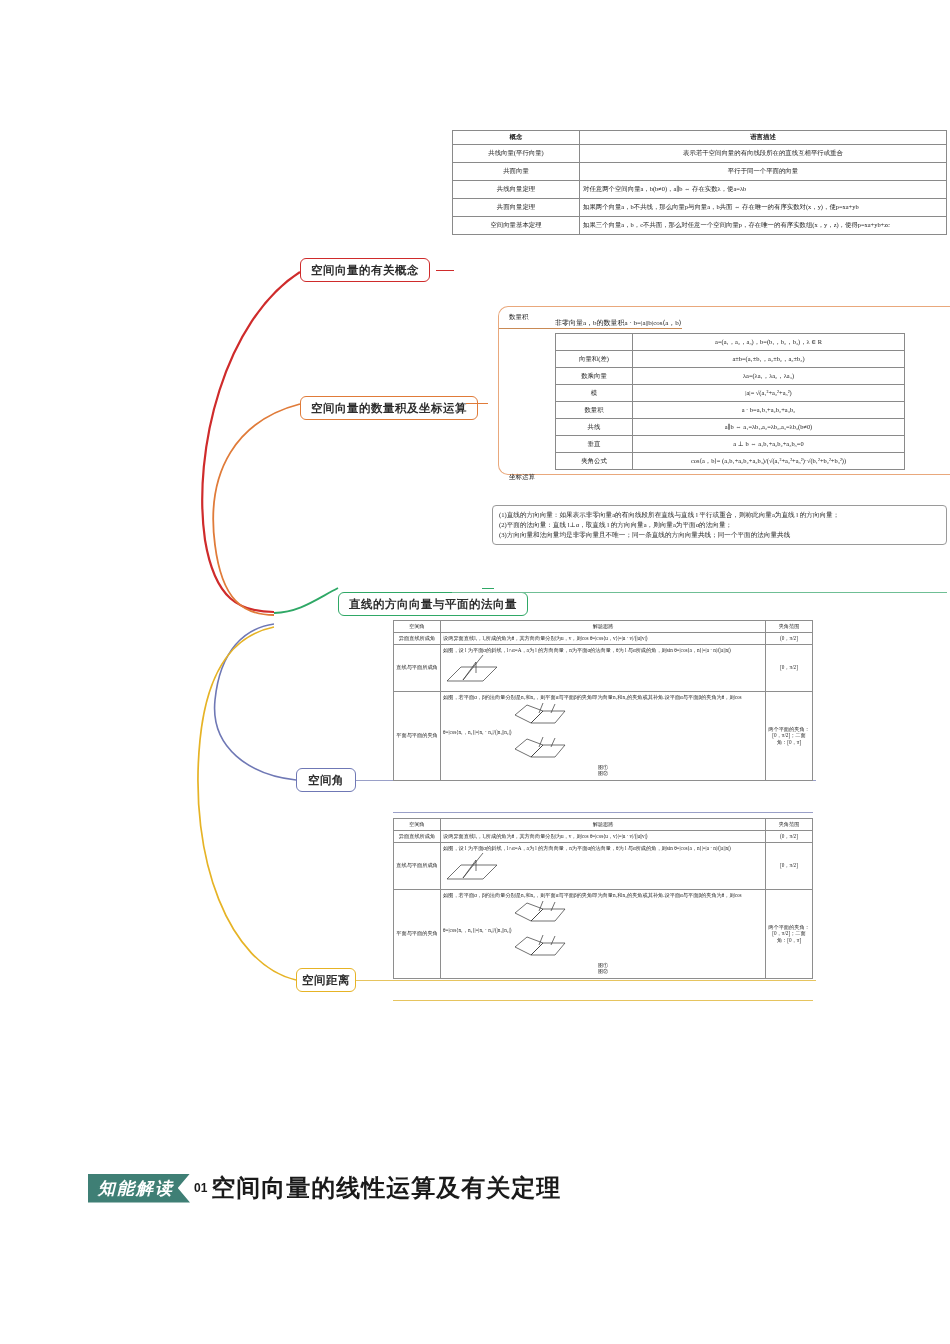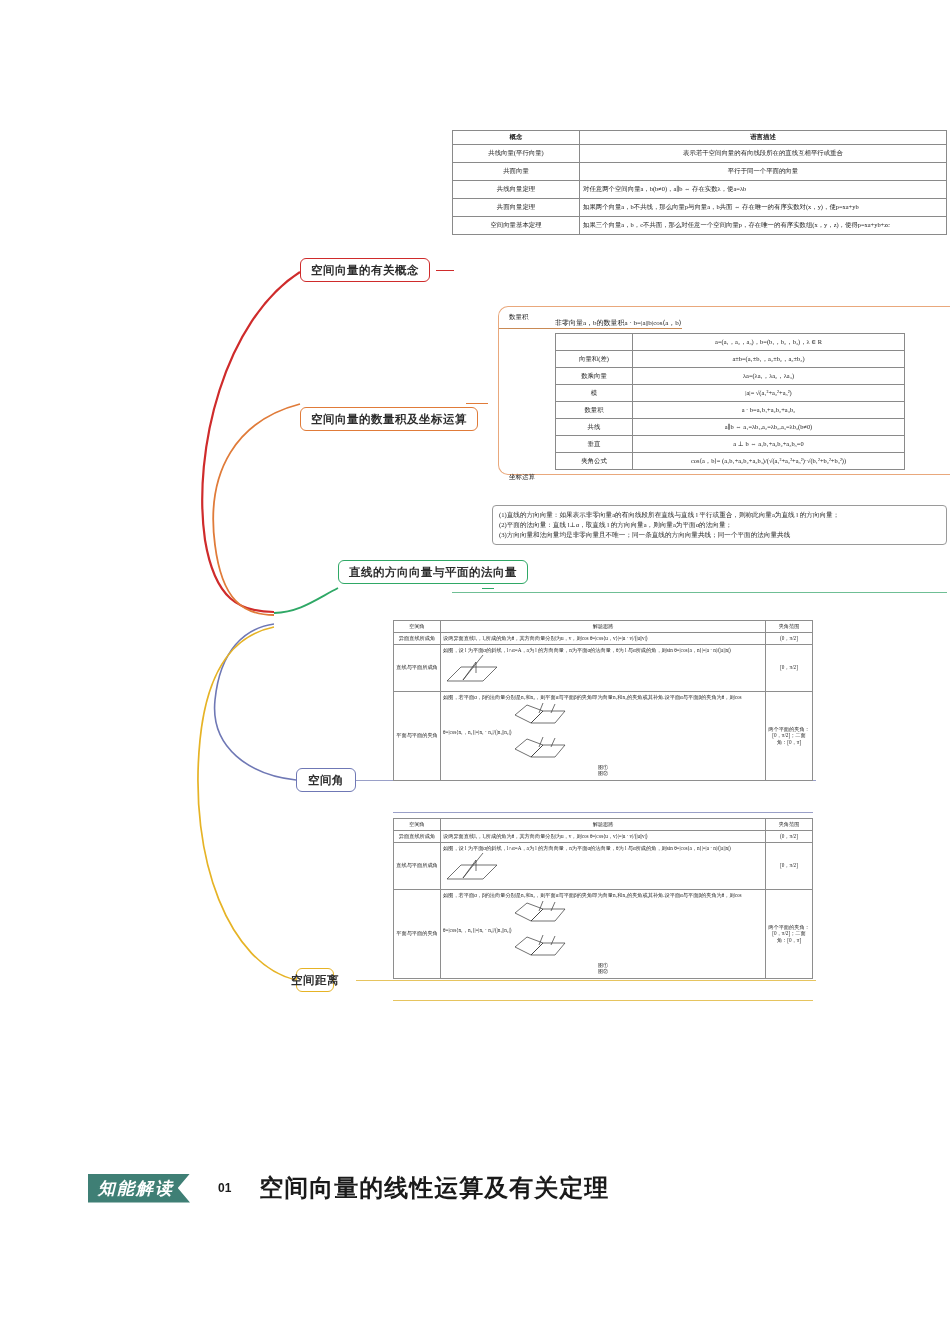--- a/index.html
+++ b/index.html
@@ -23,24 +23,24 @@
   }
 
   
   .branch{
     position:absolute;background:#ffffff;border:1.4px solid #c33;border-radius:6px;
     display:flex;align-items:center;justify-content:center;
     font-weight:bold;font-size:11.5px;color:#2d2d2d;white-space:nowrap;
     padding:0 10px;height:24px;box-sizing:border-box;letter-spacing:.5px;
   }
   .b1{left:300px;top:258px;border-color:#cf2b2b;}
-  .b2{left:300px;top:407px;border-color:#e07b39;}
-  .b3{left:338px;top:560px;border-color:#2fa866;}
+  .b2{left:300px;top:396px;border-color:#e07b39;}
+  .b3{left:338px;top:592px;border-color:#2fa866;}
   .b4{left:296px;top:768px;border-color:#6f78b5;width:60px;}
-  .b5{left:296px;top:968px;border-color:#e6b325;width:38px;}
+  .b5{left:296px;top:968px;border-color:#e6b325;width:60px;}
 
   
   .card{position:absolute;background:#fff;box-sizing:border-box;}
 
   
   .stub{position:absolute;height:0;border-top:1px solid #bbb;}
 
   
   table.m{border-collapse:collapse;width:100%;font-size:6.4px;line-height:1.35;
           color:#222;font-family:"Liberation Serif","DejaVu Serif",serif;}
@@ -83,21 +83,21 @@
   .col-c{width:42px;text-align:center;}
   .fig{width:62px;text-align:center;vertical-align:middle;}
   .under-rule{position:absolute;height:0;}
   #rule4{left:393px;top:812px;width:420px;border-top:1px solid #9aa0c8;}
   #rule5{left:393px;top:1000px;width:420px;border-top:1px solid #e6c45f;}
 
   
   .banner-wrap{position:absolute;left:0;top:1040px;width:950px;height:70px;}
 
   
-  .sec{position:absolute;left:88px;top:1172px;display:flex;align-items:center;gap:28px;}
+  .sec{position:absolute;left:88px;top:1172px;display:flex;align-items:center;gap:4px;}
   .sec-tag{background:#3f7f75;color:#fff;font-size:17px;font-weight:bold;font-style:italic;
      font-family:"Liberation Serif","DejaVu Serif",serif;padding:3px 16px 3px 10px;
      letter-spacing:2px;clip-path:polygon(0 0,100% 0,88% 50%,100% 100%,0 100%);}
   .sec-num{font-size:12px;font-weight:bold;font-family:Liberation Sans, sans-serif;}
   .sec-title{font-size:24px;font-weight:bold;letter-spacing:1px;}
 </style>
 </head>
 <body>
 
 <div class="page">

